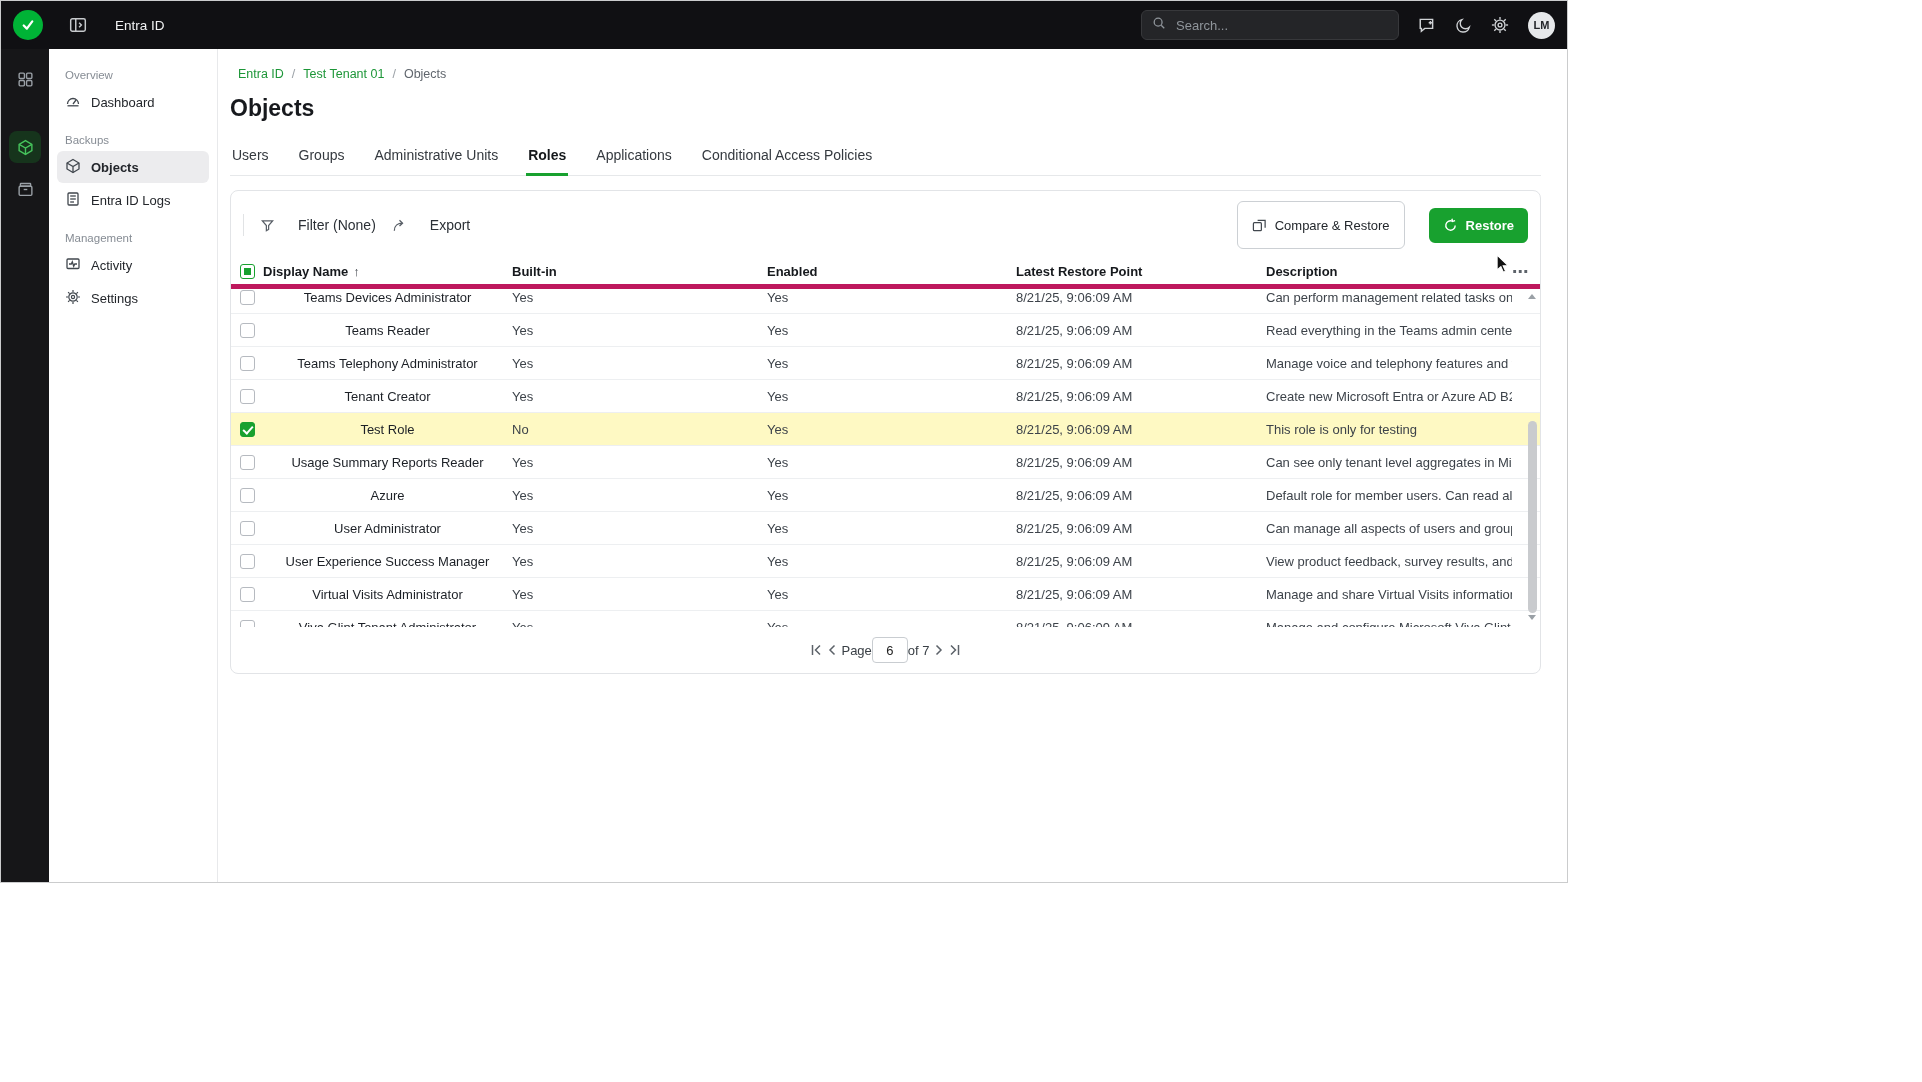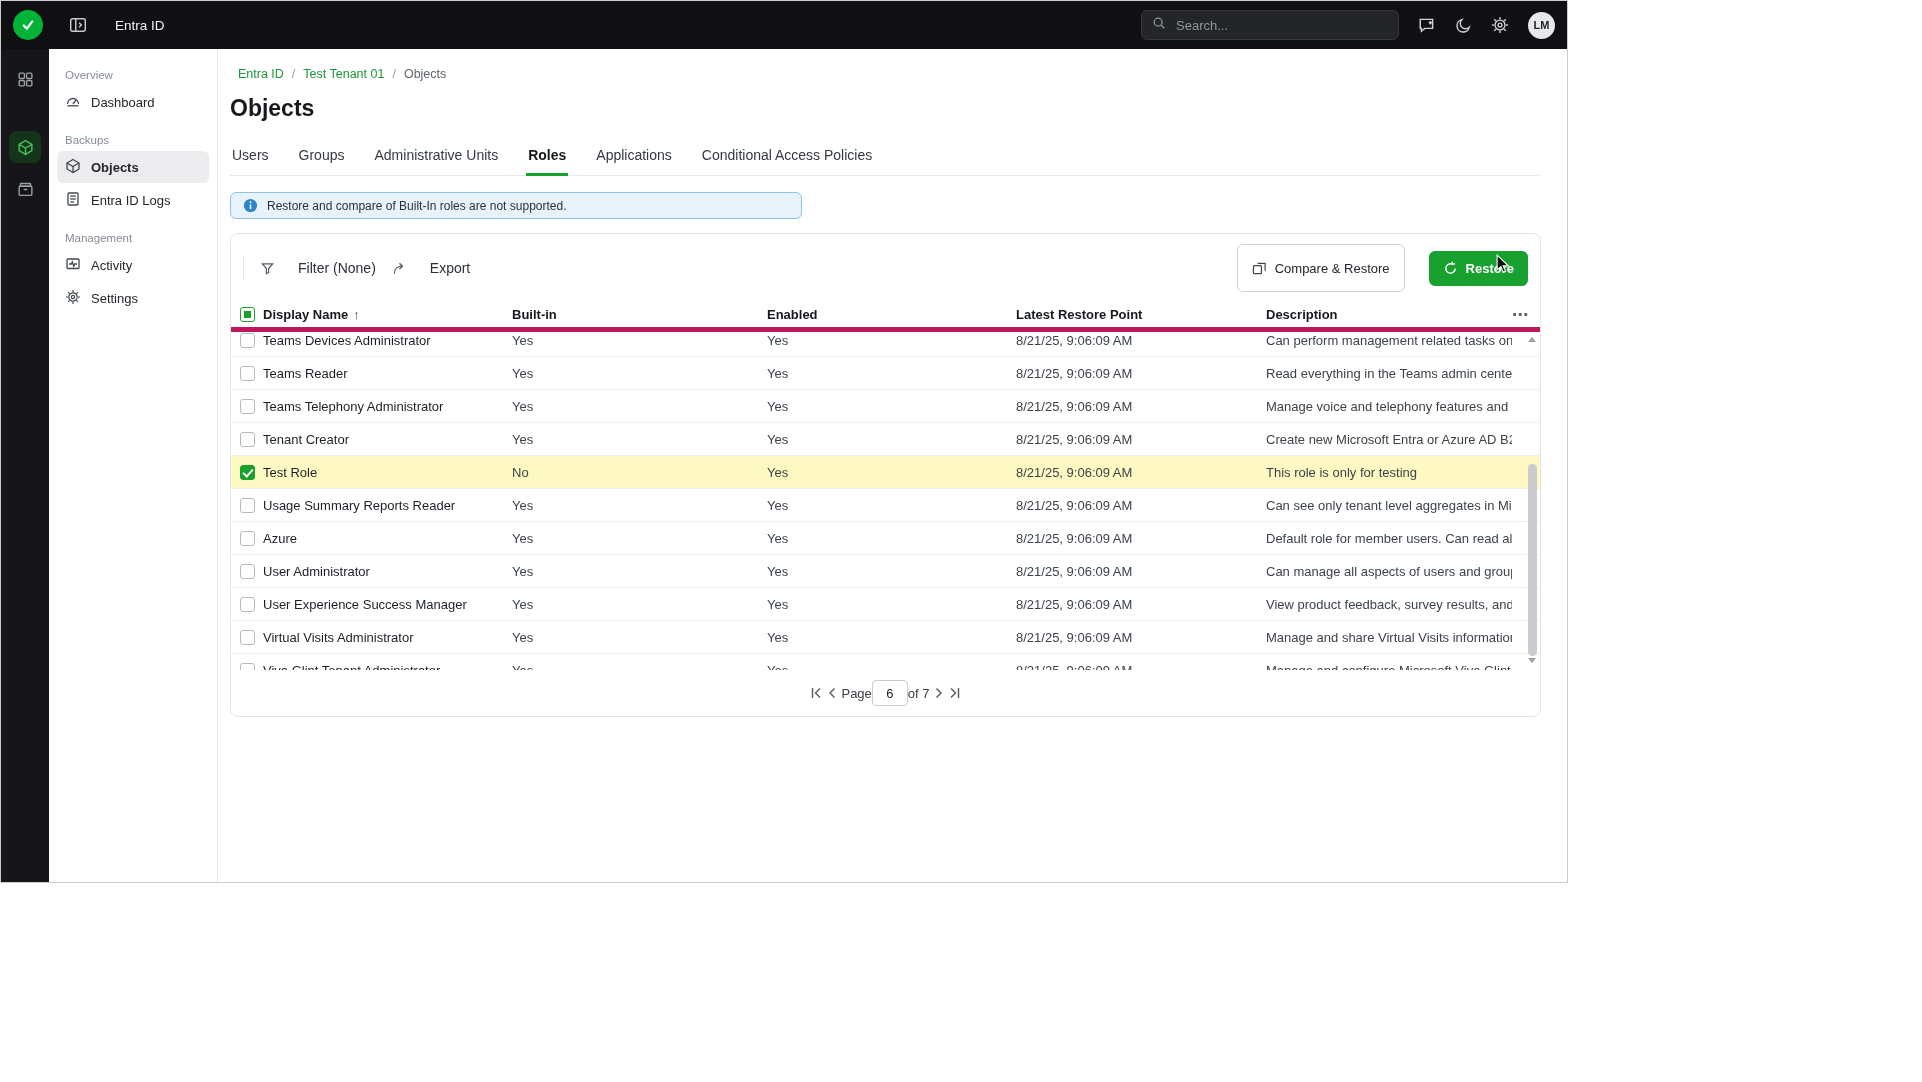--- a/index.html
+++ b/index.html
@@ -103,21 +103,21 @@
   .sort-arrow { font-weight:400; color:#3a3f45; font-size:13px; }
   .overflow-menu { font-size:16px; color:#5c6269; cursor:pointer; letter-spacing:1px; }
 
   .selinfo { height:30px; display:flex; align-items:center; gap:12px; padding-left:8px;
     font-size:13px; color:#23272c; border-bottom:1px solid #e5e7ea; }
   .selinfo b { font-weight:400; }
 
   .viewport { position:relative; height:338px; overflow:hidden; }
   .tbody { margin-top:-8px; }
   .trow { height:33px; border-bottom:1px solid #edeff1; font-size:13px; color:#3d434a; cursor:pointer; }
-  .trow .c-name { color:#1c2026; white-space:nowrap; overflow:hidden; }
+  .trow .c-name { color:#1c2026; white-space:nowrap; overflow:hidden;text-align:center; }
   .trow.selected { background:#fef9c3; }
   .c-check { display:flex; justify-content:center; }
   .c-desc { white-space:nowrap; overflow:hidden; padding-right:34px; }
 
   .cb { position:relative; width:15px; height:15px; border:1.5px solid #b6bac0;
     border-radius:3px; background:#fff; display:inline-block; cursor:pointer; }
   .cb.checked { background:#18A12F; border-color:#18A12F; }
   .cb.checked::after { content:""; position:absolute; left:4px; top:1px;
     width:4px; height:8px; border:solid #fff; border-width:0 2px 2px 0; transform:rotate(42deg); }
   .cb.indet { border-color:#18A12F; }
@@ -307,30 +307,20 @@
 
     <div class="tabs">
       <div class="tab">Users</div>
       <div class="tab">Groups</div>
       <div class="tab">Administrative Units</div>
       <div class="tab active">Roles</div>
       <div class="tab">Applications</div>
       <div class="tab">Conditional Access Policies</div>
     </div>
 
-    <div class="banner">
-      <span style="display:flex;">
-        <svg width="15" height="15" viewBox="0 0 16 16">
-            <circle cx="8" cy="8" r="7" fill="#2E86C8"></circle>
-            <rect x="7.2" y="6.8" width="1.6" height="5" fill="#fff"></rect>
-            <circle cx="8" cy="4.4" r="1" fill="#fff"></circle>
-          </svg>
-      </span>
-      <span>Restore and compare of Built-In roles are not supported.</span>
-    </div>
 
     <div class="panel">
 
       <div class="toolbar">
         <div class="vdiv"></div>
         <div class="tool-btn">
           <span style="display:flex;">
             <svg width="15" height="15" viewBox="0 0 16 16" fill="none" stroke="currentColor" stroke-width="1.3">
                 <path d="M2.5 3h11L9.2 8v4.2l-2.4 1.3V8z"></path>
               </svg>

